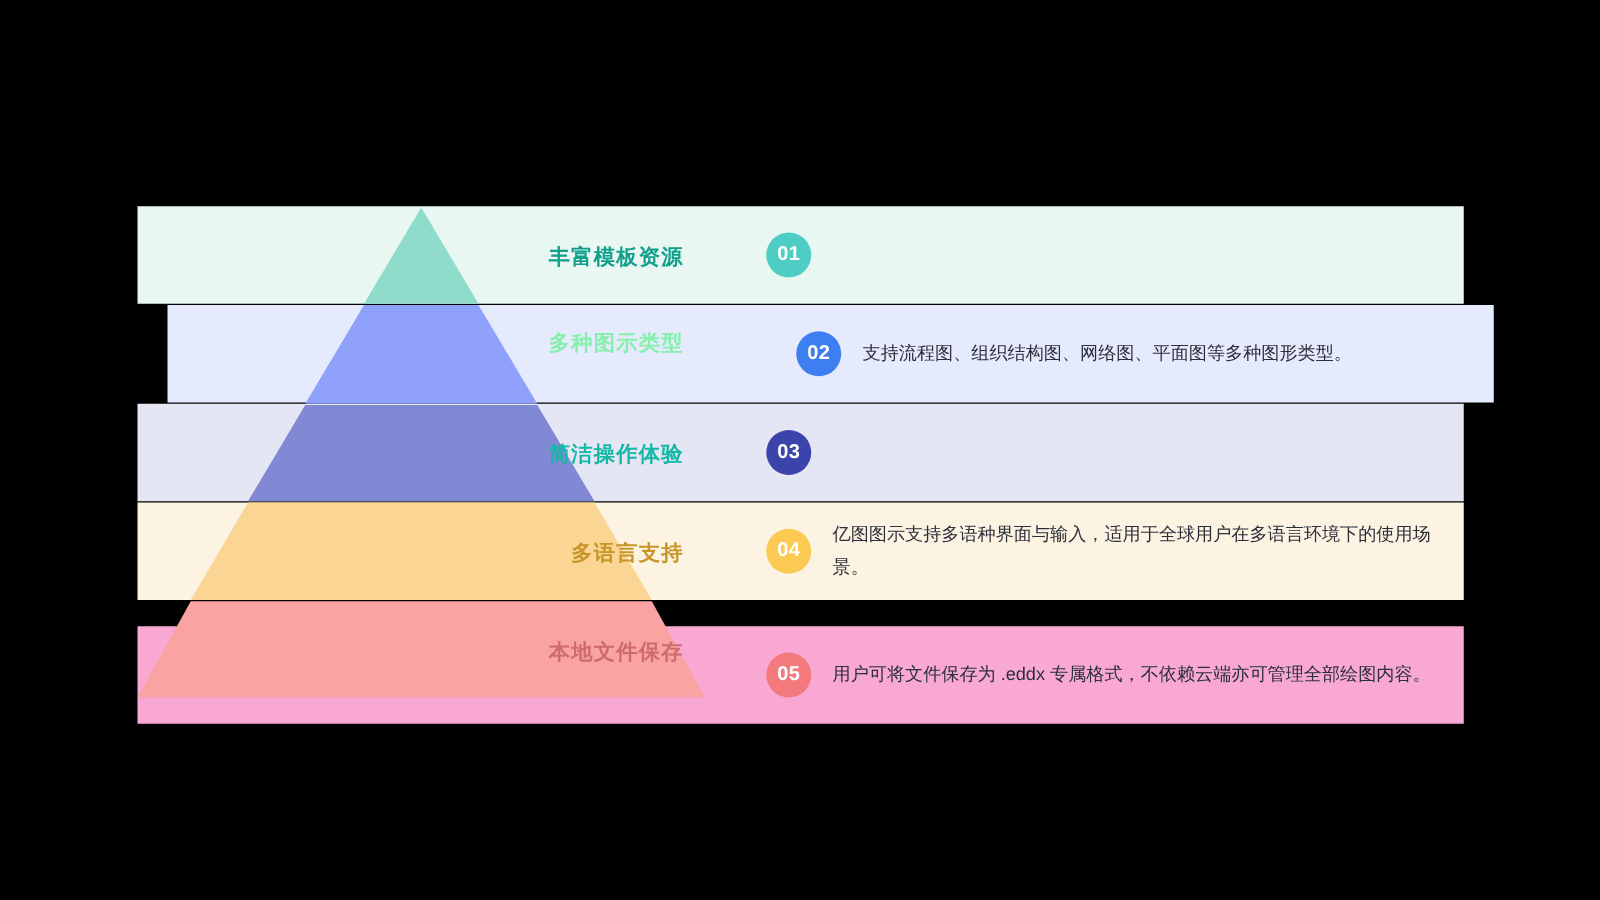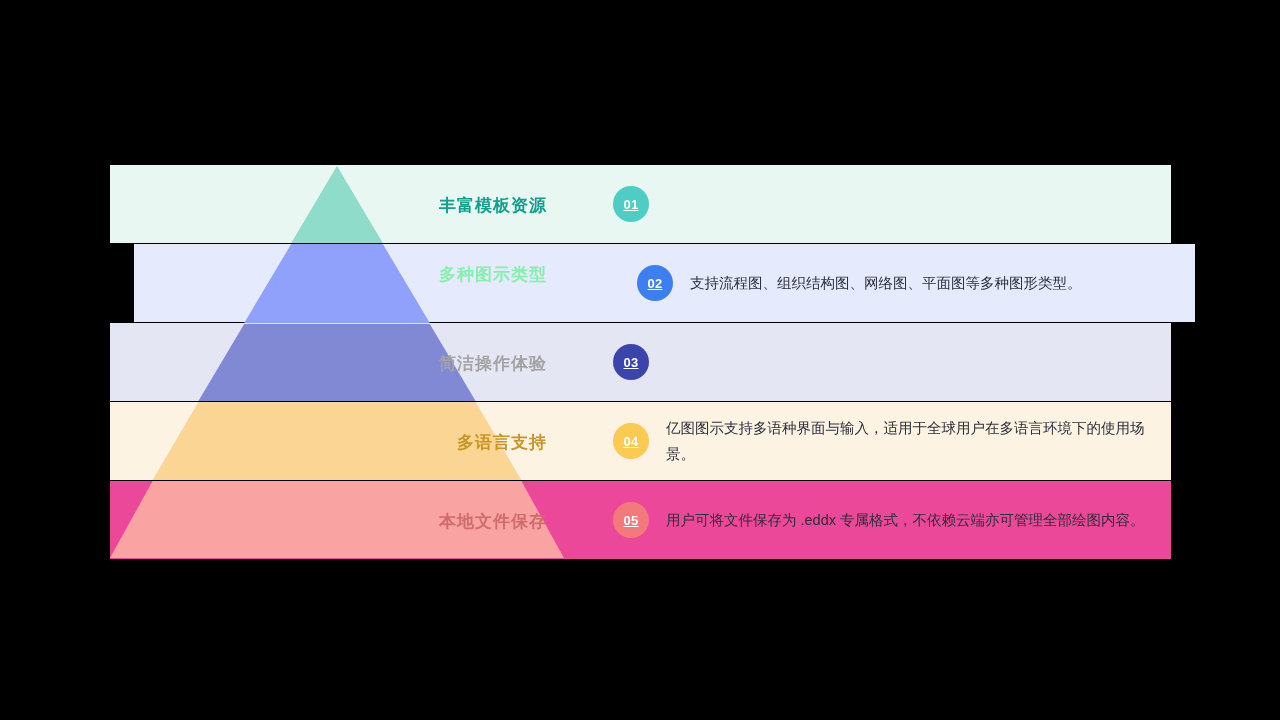--- a/index.html
+++ b/index.html
@@ -26,46 +26,45 @@
     position: absolute;
     left: 110px;
     width: 1061px;          
     height: 78px;
     box-sizing: border-box;
   }
   .band-1 { top: 165px; background: #e8f7f2; }
   .band-2 { top: 244px; background: #e6eafd; margin-left: 24px; }
   .band-3 { top: 323px; background: #e5e6f3; padding-left: 14px; }
   .band-4 { top: 402px; background: #fdf3e3; }
-  .band-5 { top: 481px; background: #ec4899; padding-left: 32px; }
+  .band-5 { top: 501px; background: #f9a8d4; padding-left: 32px; }
 
   
   .desc-wrap {
     position: absolute;
     left: 503px;            
     top: 0;
     right: 18px;
     height: 78px;
     display: flex;
     align-items: center;
     gap: 17px;
   }
   .badge {
     flex: 0 0 auto;
     width: 36px;
     height: 36px;
     border-radius: 50%;
     color: #ffffff;
-    font-size: 13px;
+    font-size: 16px;
     font-weight: bold;
     letter-spacing: 0.3px;
     display: flex;
     align-items: center;
     justify-content: center;
-    text-decoration: underline;
   }
   .desc-text {
     flex: 1 1 auto;
     font-size: 14.5px;
     line-height: 26px;
     color: #2b2f3a;
     max-width: 508px;
   }
 
   
@@ -83,21 +82,21 @@
     width: 420px;
     left: 127px;            
     text-align: right;
     font-size: 17px;
     font-weight: bold;
     letter-spacing: 1px;
     white-space: nowrap;
   }
   .tier-label-1 { top: 194px; color: #12a08c; }
   .tier-label-2 { top: 263px; color: #86efac; }
-  .tier-label-3 { top: 352px; color: #a3a3a3; }
+  .tier-label-3 { top: 352px; color: #14b8a6; }
   .tier-label-4 { top: 431px; color: #c79626; }
   .tier-label-5 { top: 510px; color: #cf6b6b; }
 </style>
 </head>
 <body>
 
 <div id="stage">
 
   <div class="band band-1">
     <div class="desc-wrap">

